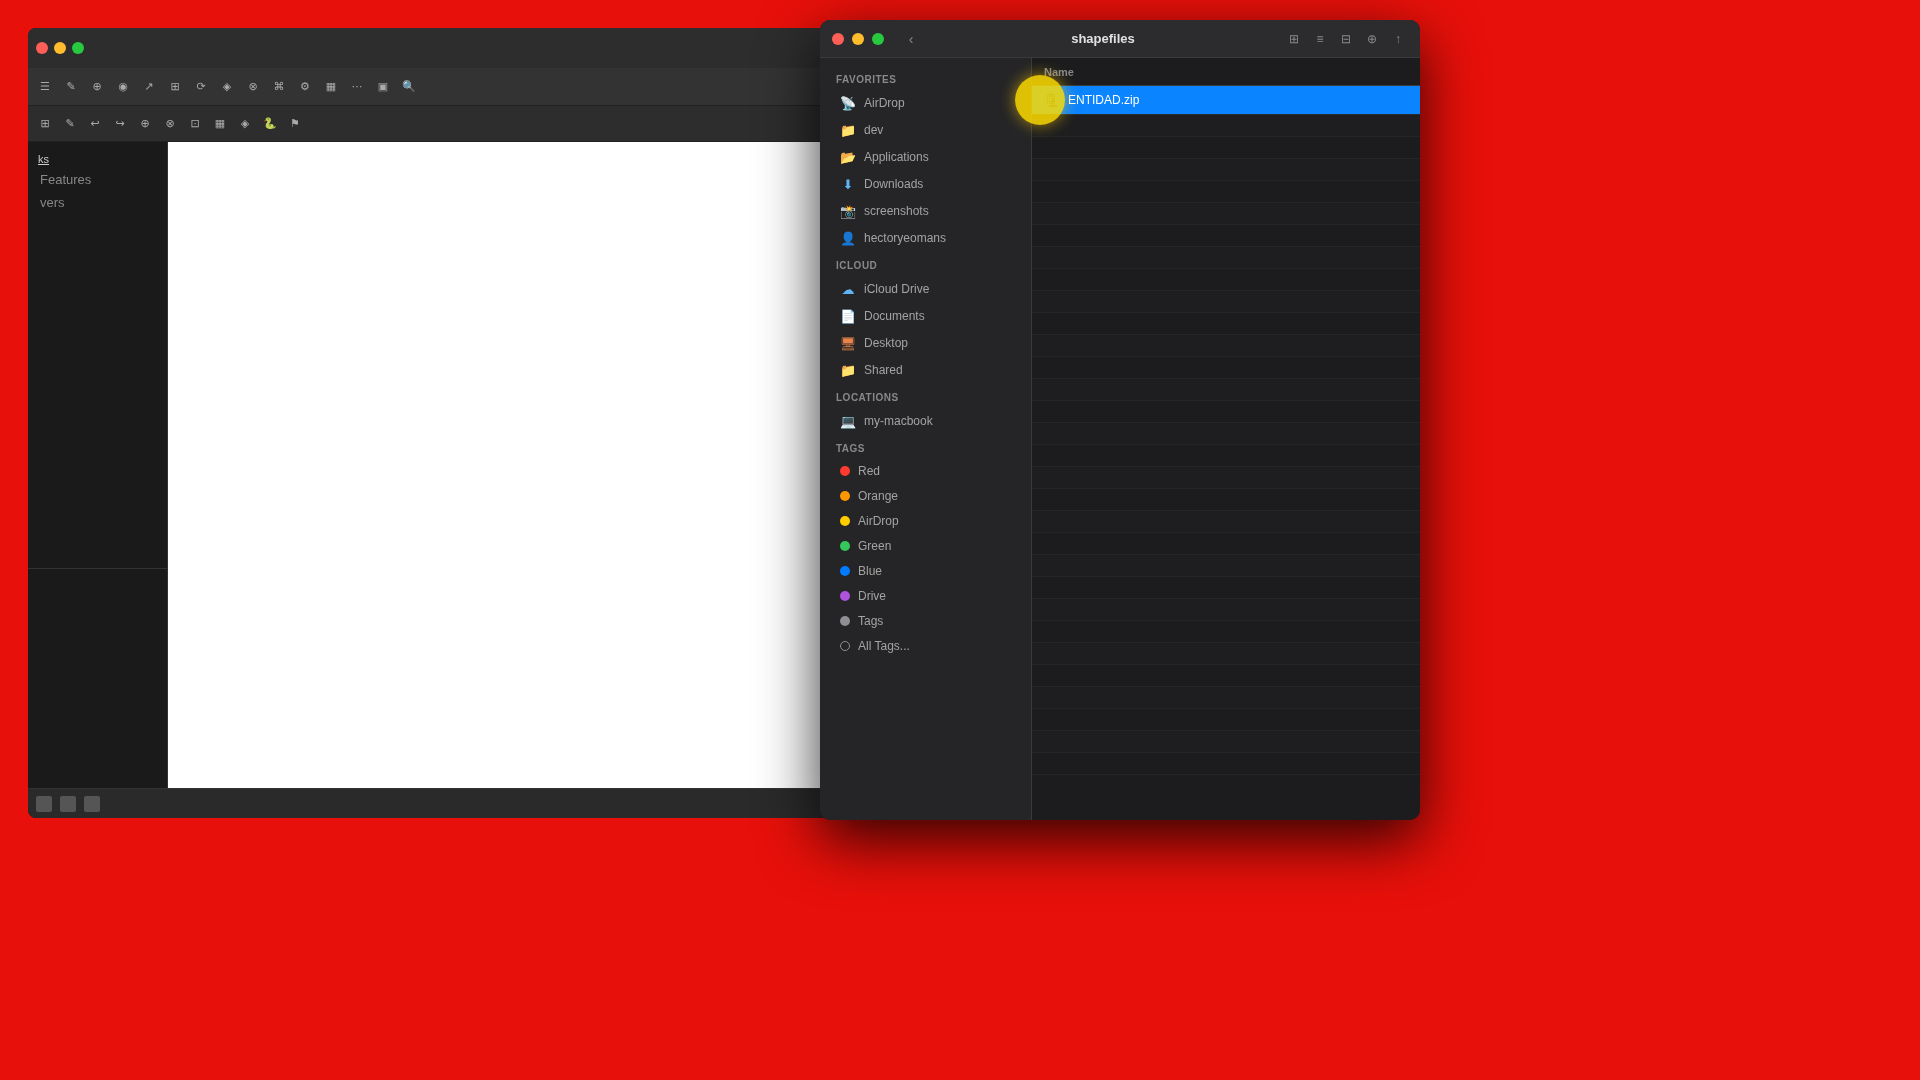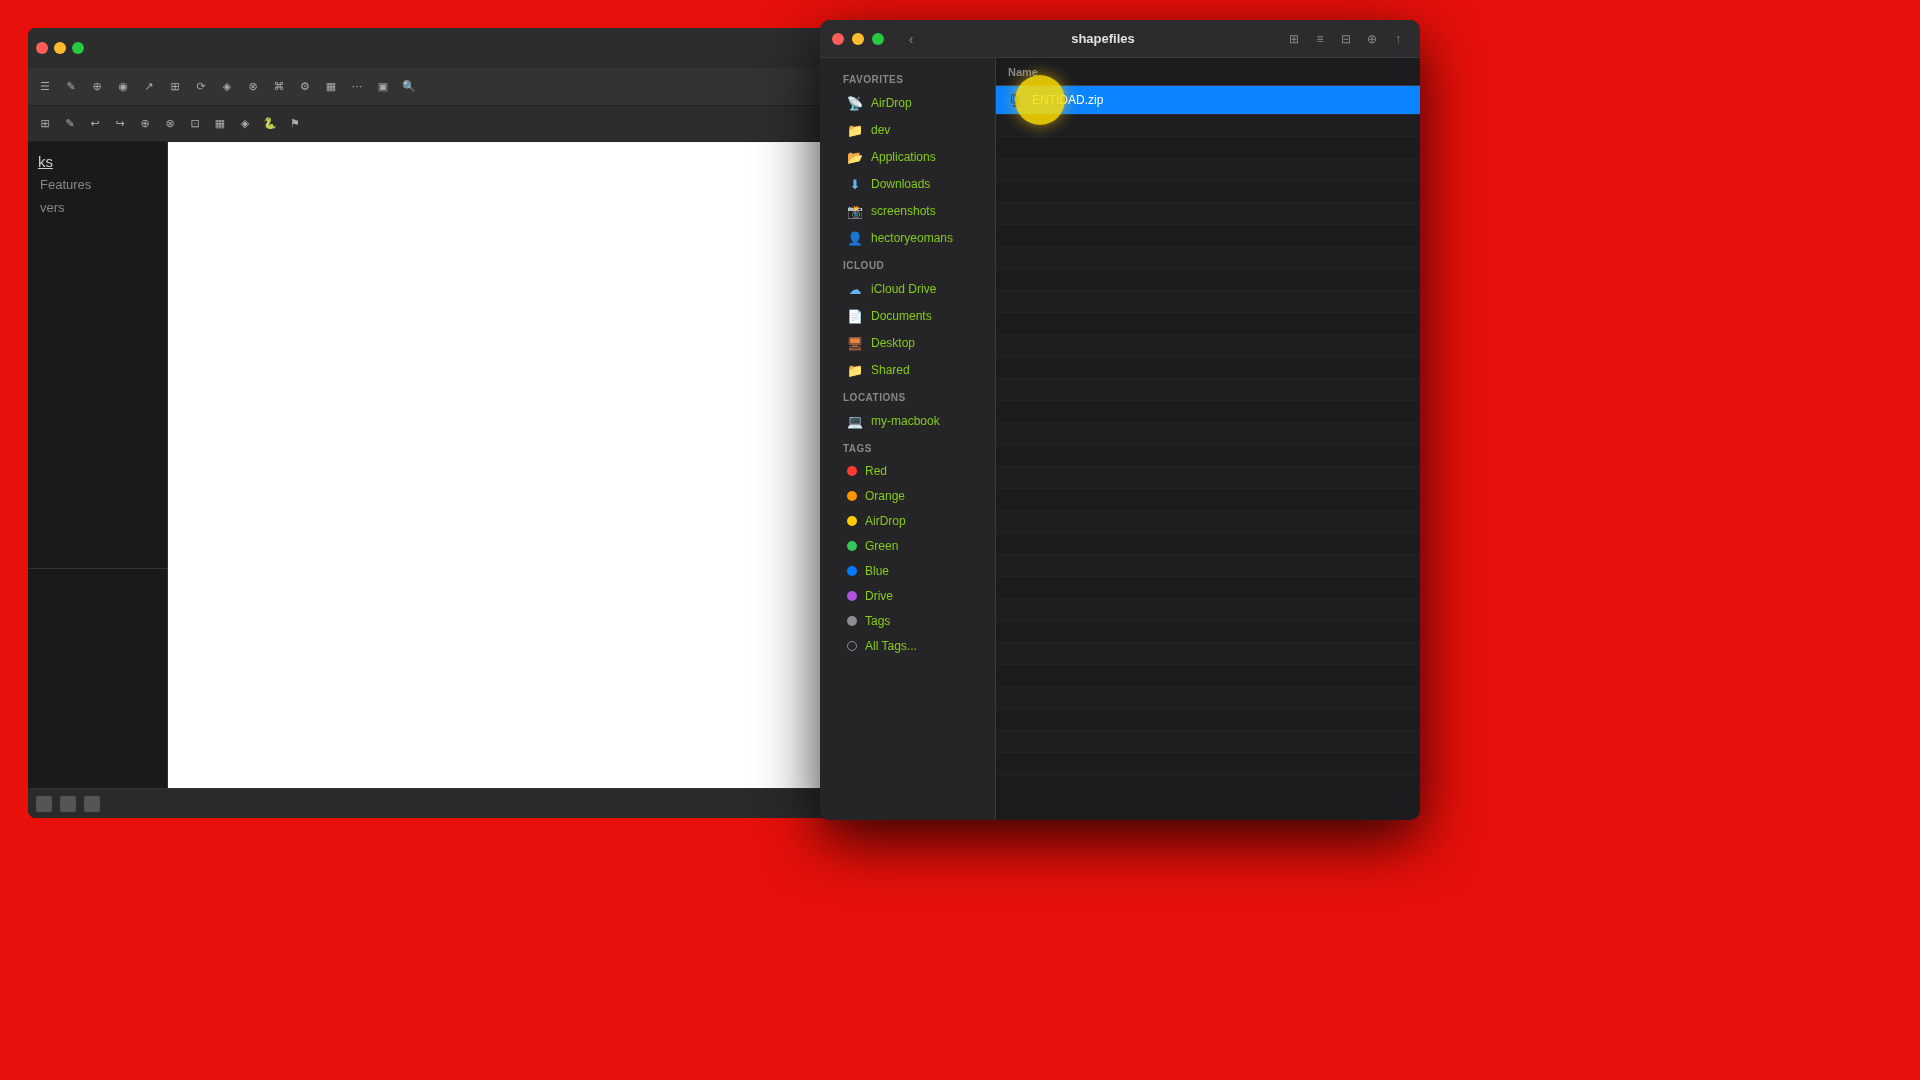--- a/index.html
+++ b/index.html
@@ -97,21 +97,21 @@
       flex-direction: column;
     }
 
     .sidebar-top {
       flex: 1;
       padding: 8px 4px;
     }
 
     .sidebar-item-text {
       color: #ccc;
-      font-size: 15px;
+      font-size: 11px;
       padding: 3px 6px;
       cursor: pointer;
       border-radius: 3px;
       text-decoration: underline;
     }
 
     .sidebar-bottom {
       height: 220px;
       border-top: 1px solid #333;
       padding: 4px;
@@ -213,25 +213,25 @@
       cursor: pointer;
     }
 
     .finder-body {
       display: flex;
       flex: 1;
       overflow: hidden;
     }
 
     .finder-sidebar {
-      width: 176px;
+      width: 212px;
       background: #252527;
       border-right: 1px solid #3a3a3c;
       overflow-y: auto;
-      padding: 8px 11px;
+      padding: 8px 4px;
       flex-shrink: 0;
     }
 
     .finder-section-label {
       color: #888;
       font-size: 10px;
       font-weight: 600;
       text-transform: uppercase;
       letter-spacing: 0.5px;
       padding: 8px 12px 4px;
@@ -251,21 +251,21 @@
       width: 16px;
       height: 16px;
       flex-shrink: 0;
       display: flex;
       align-items: center;
       justify-content: center;
       font-size: 13px;
     }
 
     .finder-sidebar-label {
-      color: #84cc16;
+      color: #a3a3a3;
       font-size: 12px;
     }
 
     .finder-main {
       flex: 1;
       overflow: hidden;
       display: flex;
       flex-direction: column;
     }
 

